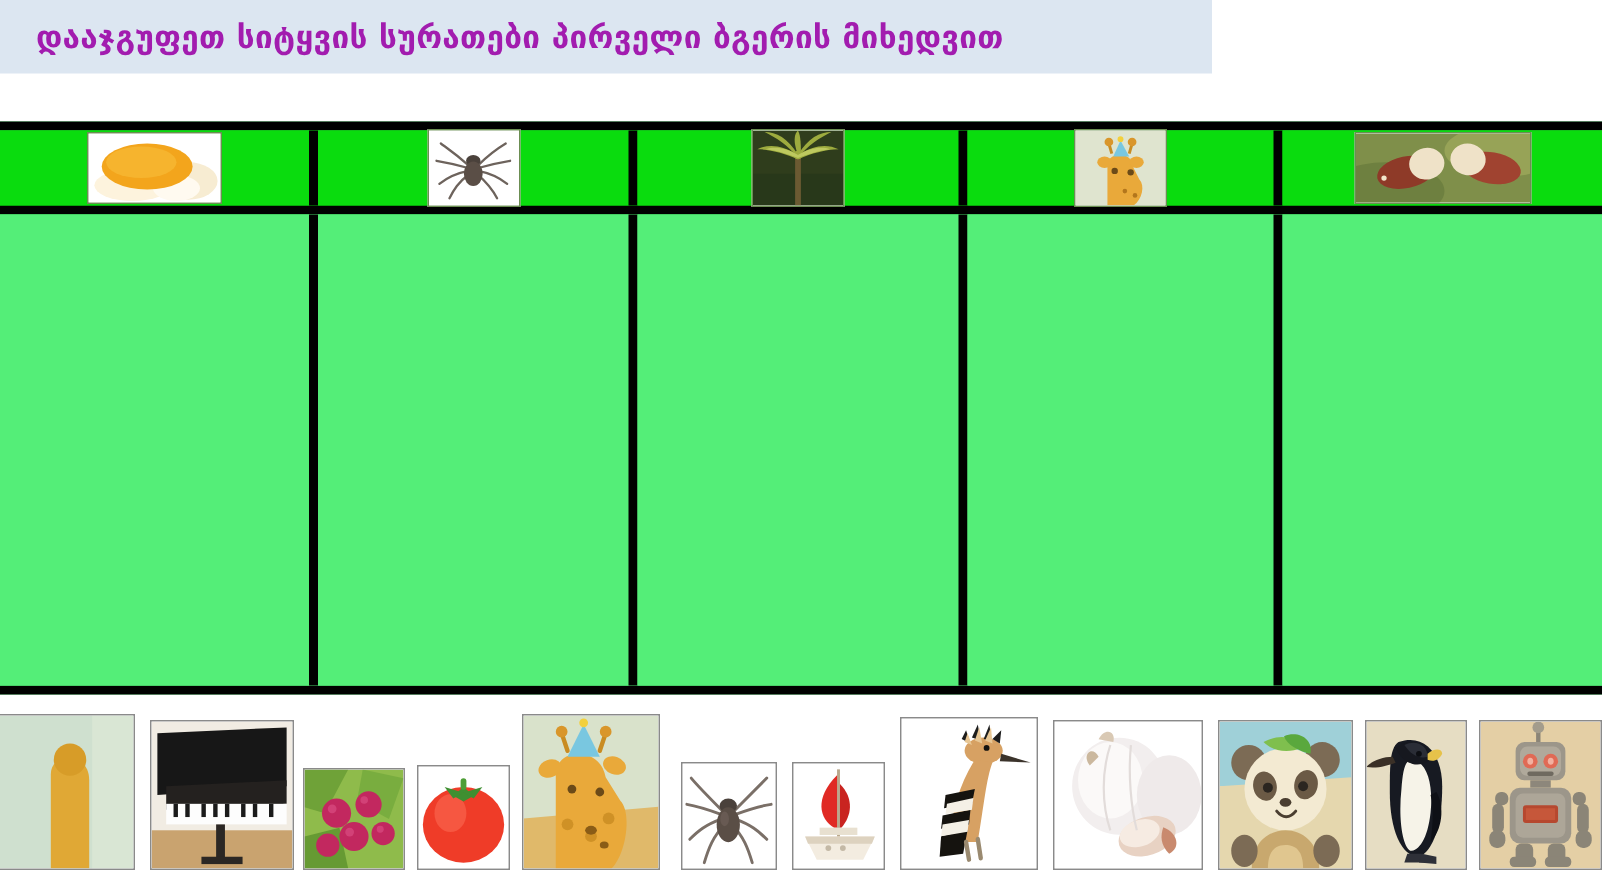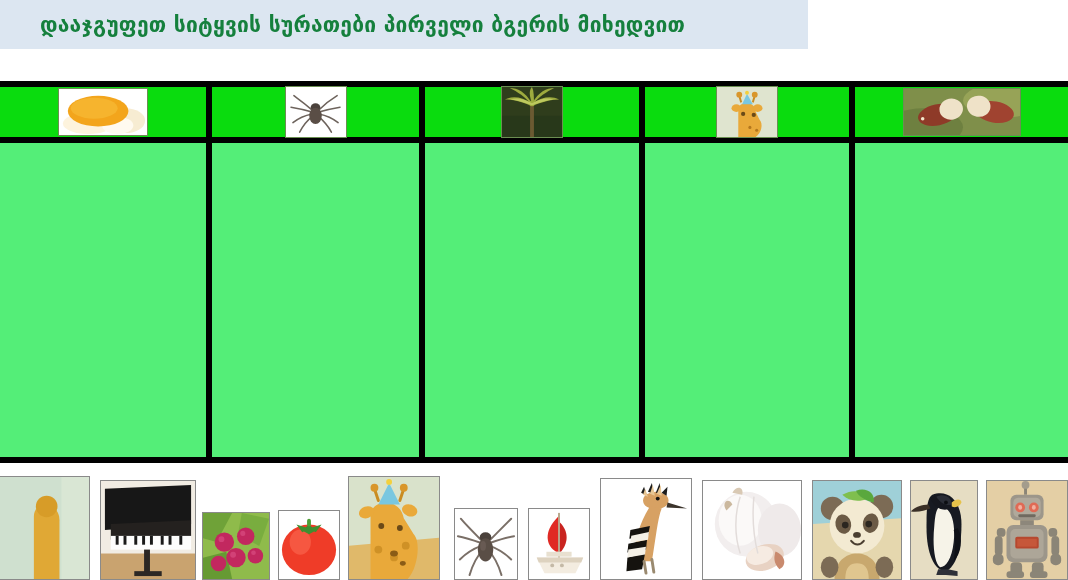--- a/index.html
+++ b/index.html
@@ -21,24 +21,24 @@
     position: absolute;
     left: 0;
     top: 0;
     width: 808px;
     height: 49px;
     background: #dce6f1;
     display: flex;
     align-items: center;
   }
   #title-text {
-    padding-left: 40px;
+    padding-left: 24px;
     font-size: 21px;
     font-weight: bold;
-    color: #15803d;
+    color: #a21caf;
     letter-spacing: 0.2px;
     white-space: nowrap;
   }
 
   
   #sort-grid {
     position: absolute;
     left: 0;
     top: 81px;
     width: 1068px;

